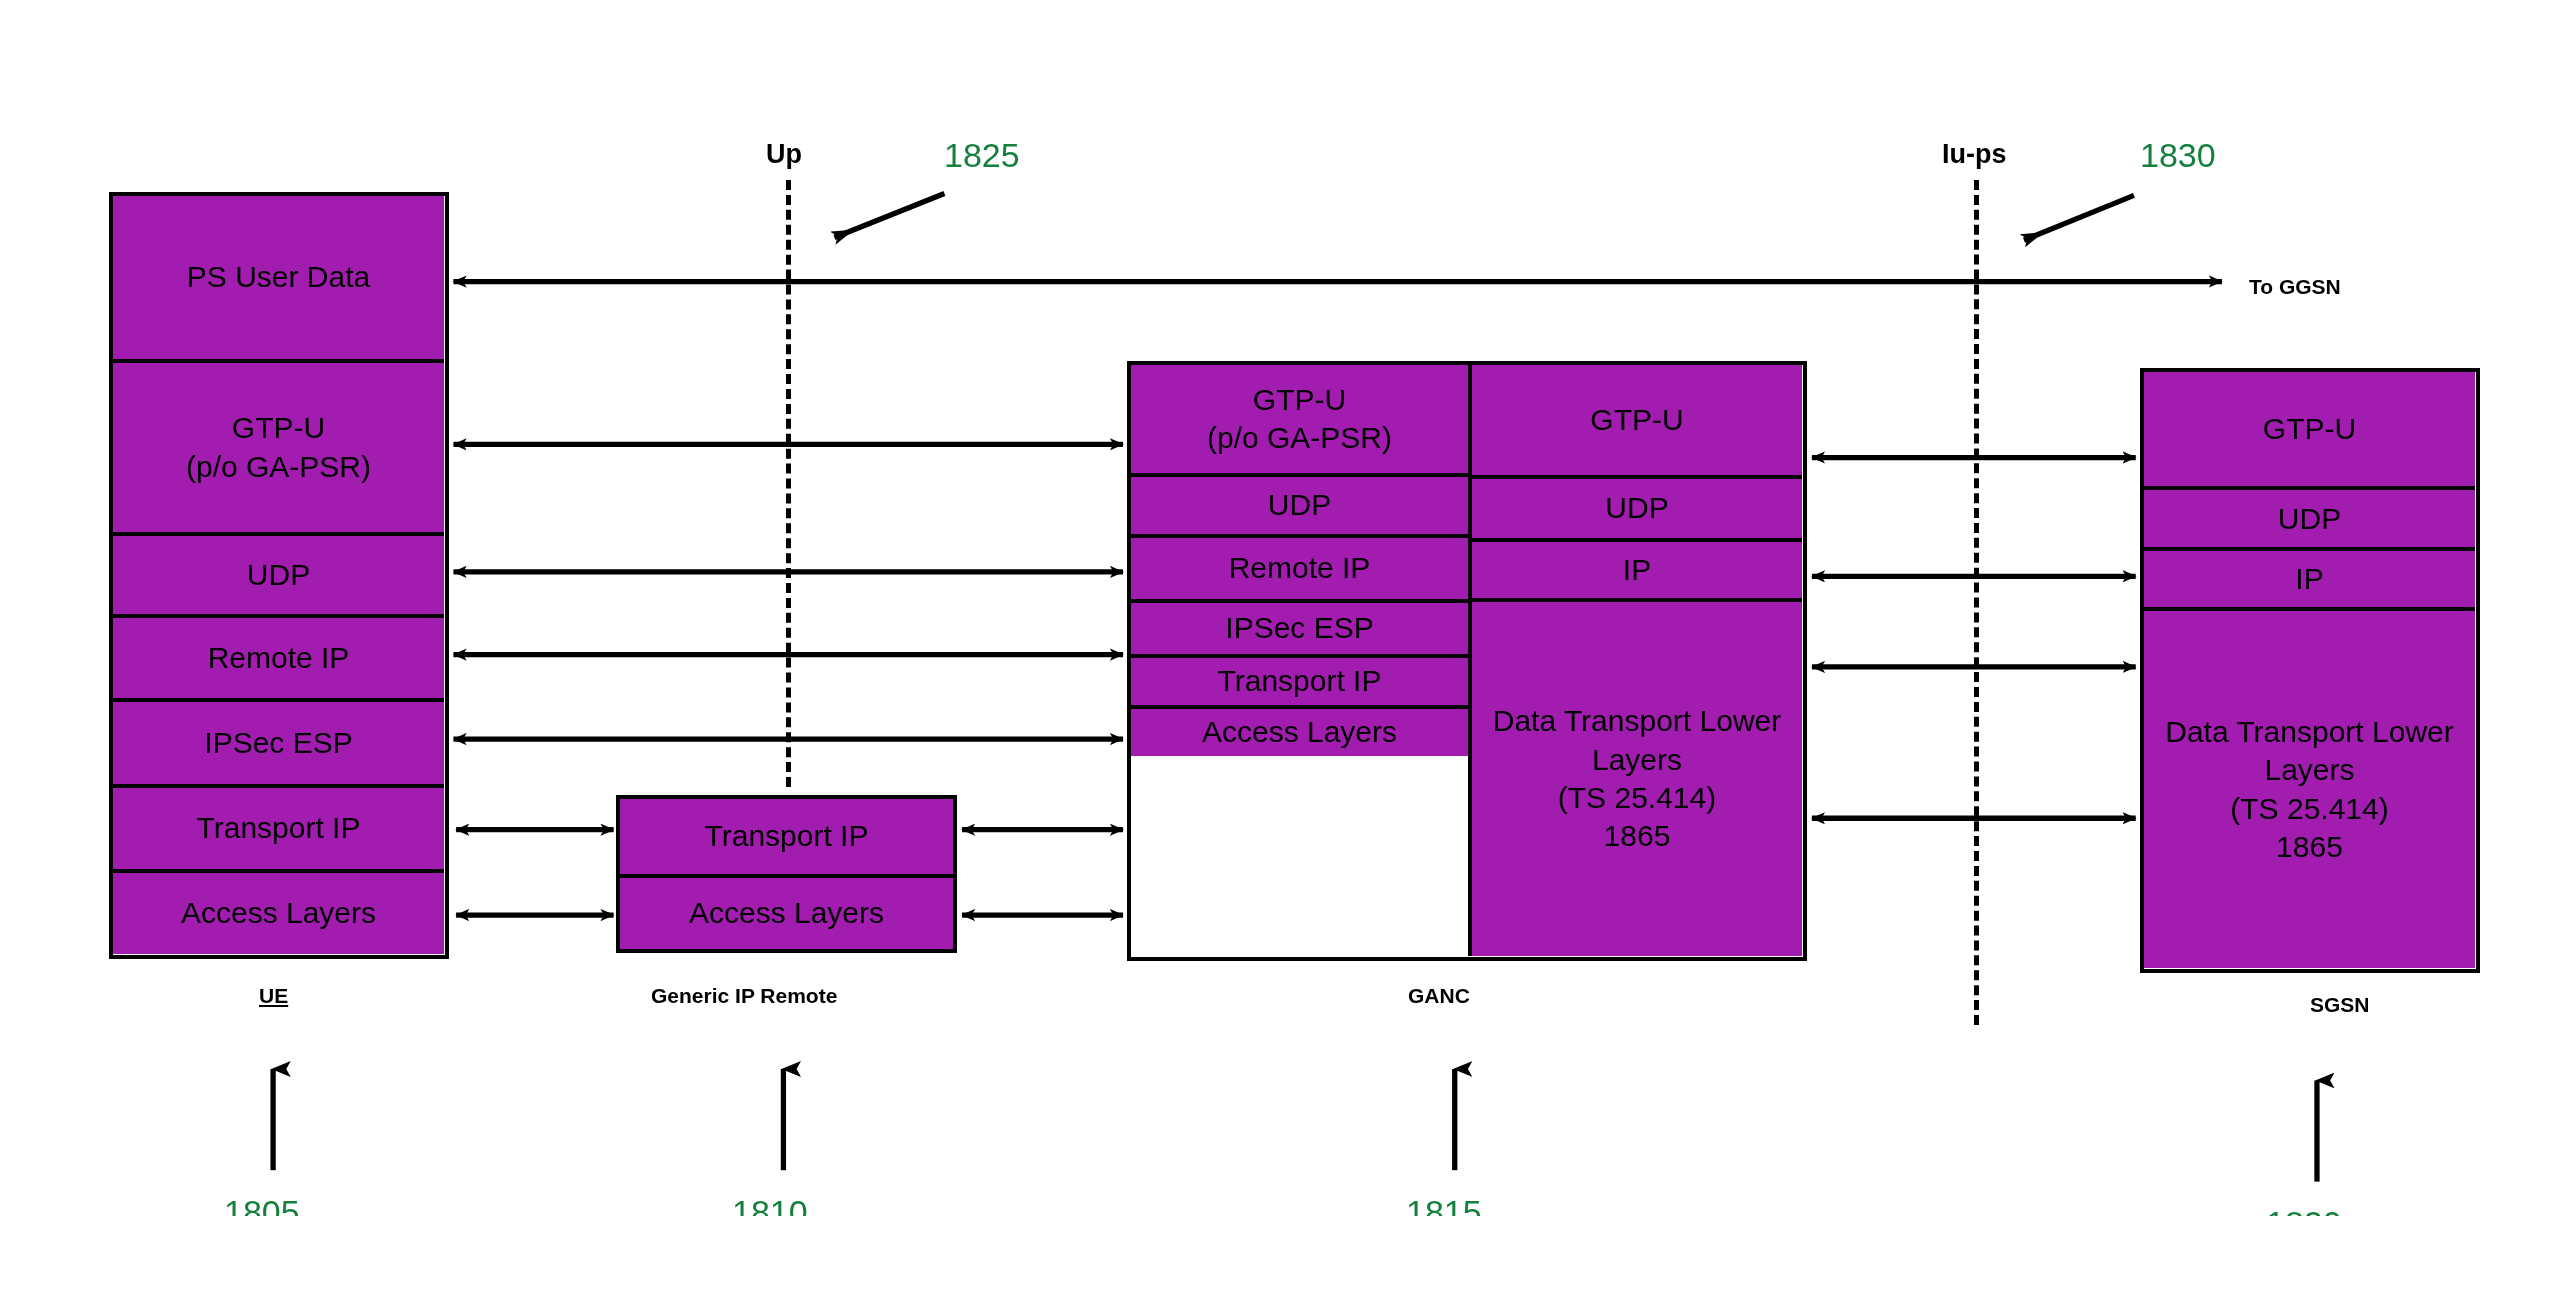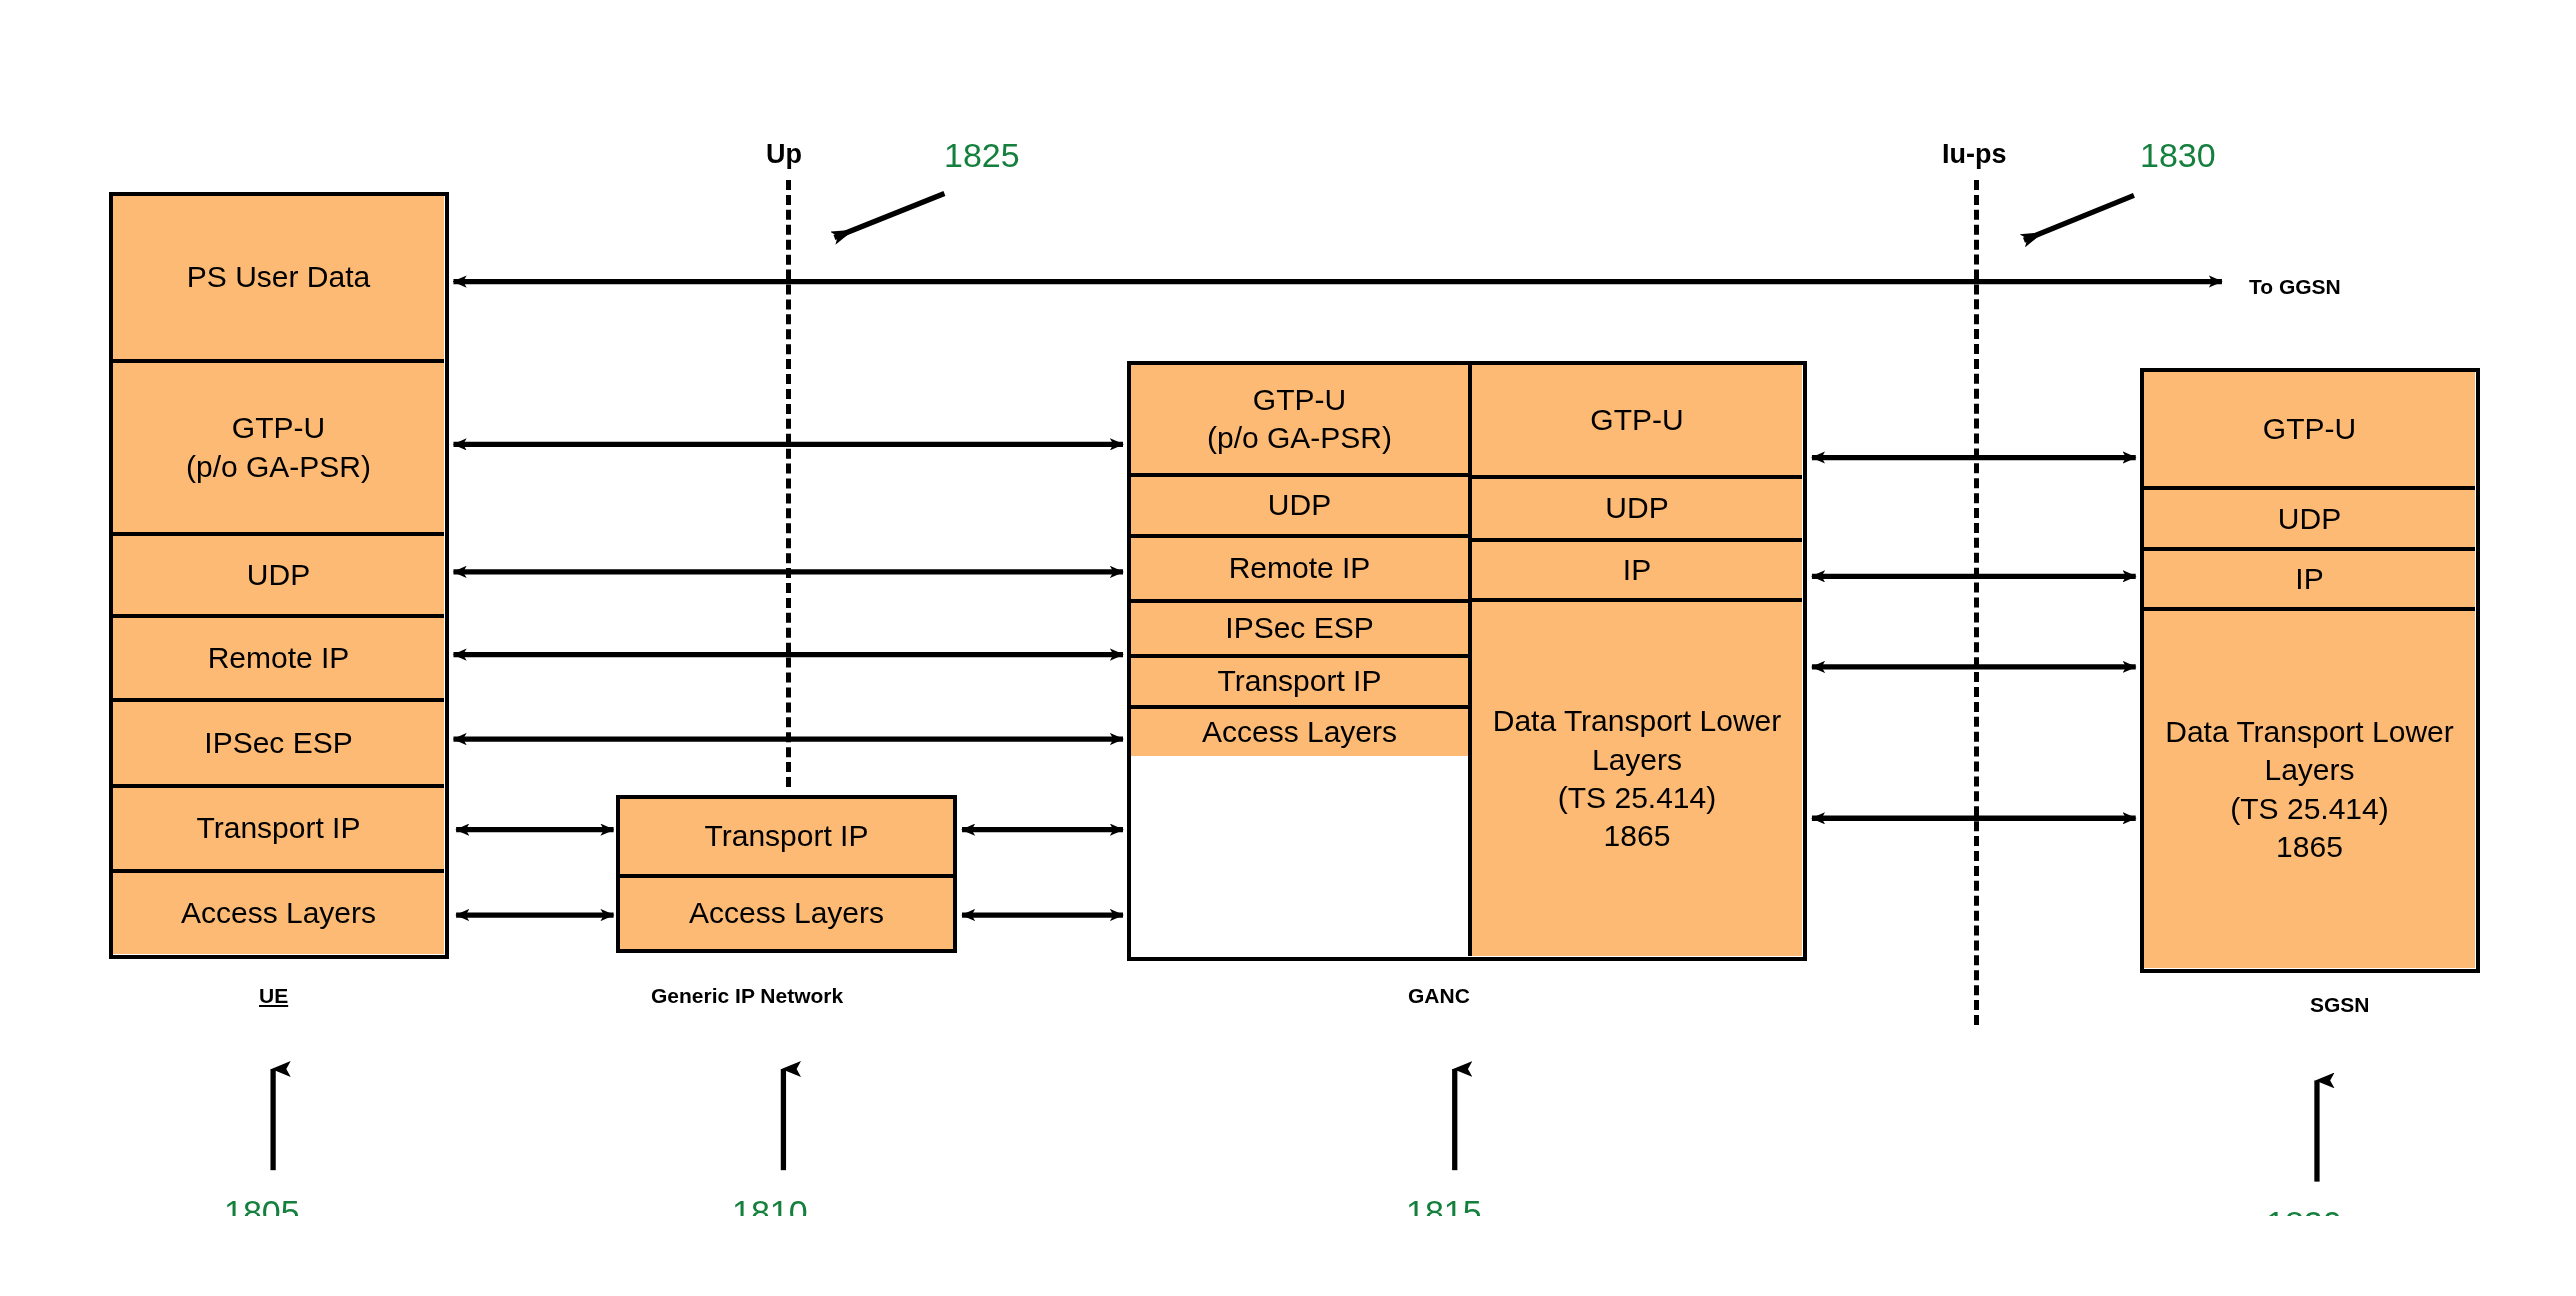--- a/index.html
+++ b/index.html
@@ -28,21 +28,21 @@
   .cell {
     position: absolute;
     box-sizing: border-box;
     display: flex;
     align-items: center;
     justify-content: center;
     text-align: center;
     font-size: 30px;
     line-height: 1.28;
     color: #000;
-    background: #fdba74;
+    background: #a21caf;
     padding: 0 5.3px;
   }
   .cell.div-top { border-top: 4.4px solid #000; }
   .col-split {
     position: absolute;
     width: 4.4px;
     background: #000;
   }
 
   
@@ -109,21 +109,21 @@
     <div class="cell div-top" style="left:0; top:588px; width:331px; height:85px;">Transport IP</div>
     <div class="cell div-top" style="left:0; top:673px; width:331px; height:85px;">Access Layers</div>
   </div>
   <div class="label bold" style="left:259px; top:984px;text-decoration:underline;">UE</div>
   <div class="refnum" style="left:224px; top:1193px;">1805</div>
 
   <div class="stack" style="left:616px; top:795px; width:341px; height:158px;">
     <div class="cell" style="left:0; top:0; width:333px; height:75px;">Transport IP</div>
     <div class="cell div-top" style="left:0; top:75px; width:333px; height:75px;">Access Layers</div>
   </div>
-  <div class="label bold" style="left:651px; top:984px;">Generic IP Network</div>
+  <div class="label bold" style="left:651px; top:984px;">Generic IP Remote</div>
   <div class="refnum" style="left:732px; top:1193px;">1810</div>
 
   <div class="stack" style="left:1127px; top:361px; width:680px; height:600px;">
 
     <div class="cell" style="left:0; top:0; width:337px; height:108px; white-space:pre-line;">GTP-U
 (p/o GA-PSR)</div>
     <div class="cell div-top" style="left:0; top:108px; width:337px; height:61px;">UDP</div>
     <div class="cell div-top" style="left:0; top:169px; width:337px; height:65px;">Remote IP</div>
     <div class="cell div-top" style="left:0; top:234px; width:337px; height:55px;">IPSec ESP</div>
     <div class="cell div-top" style="left:0; top:289px; width:337px; height:51px;">Transport IP</div>

